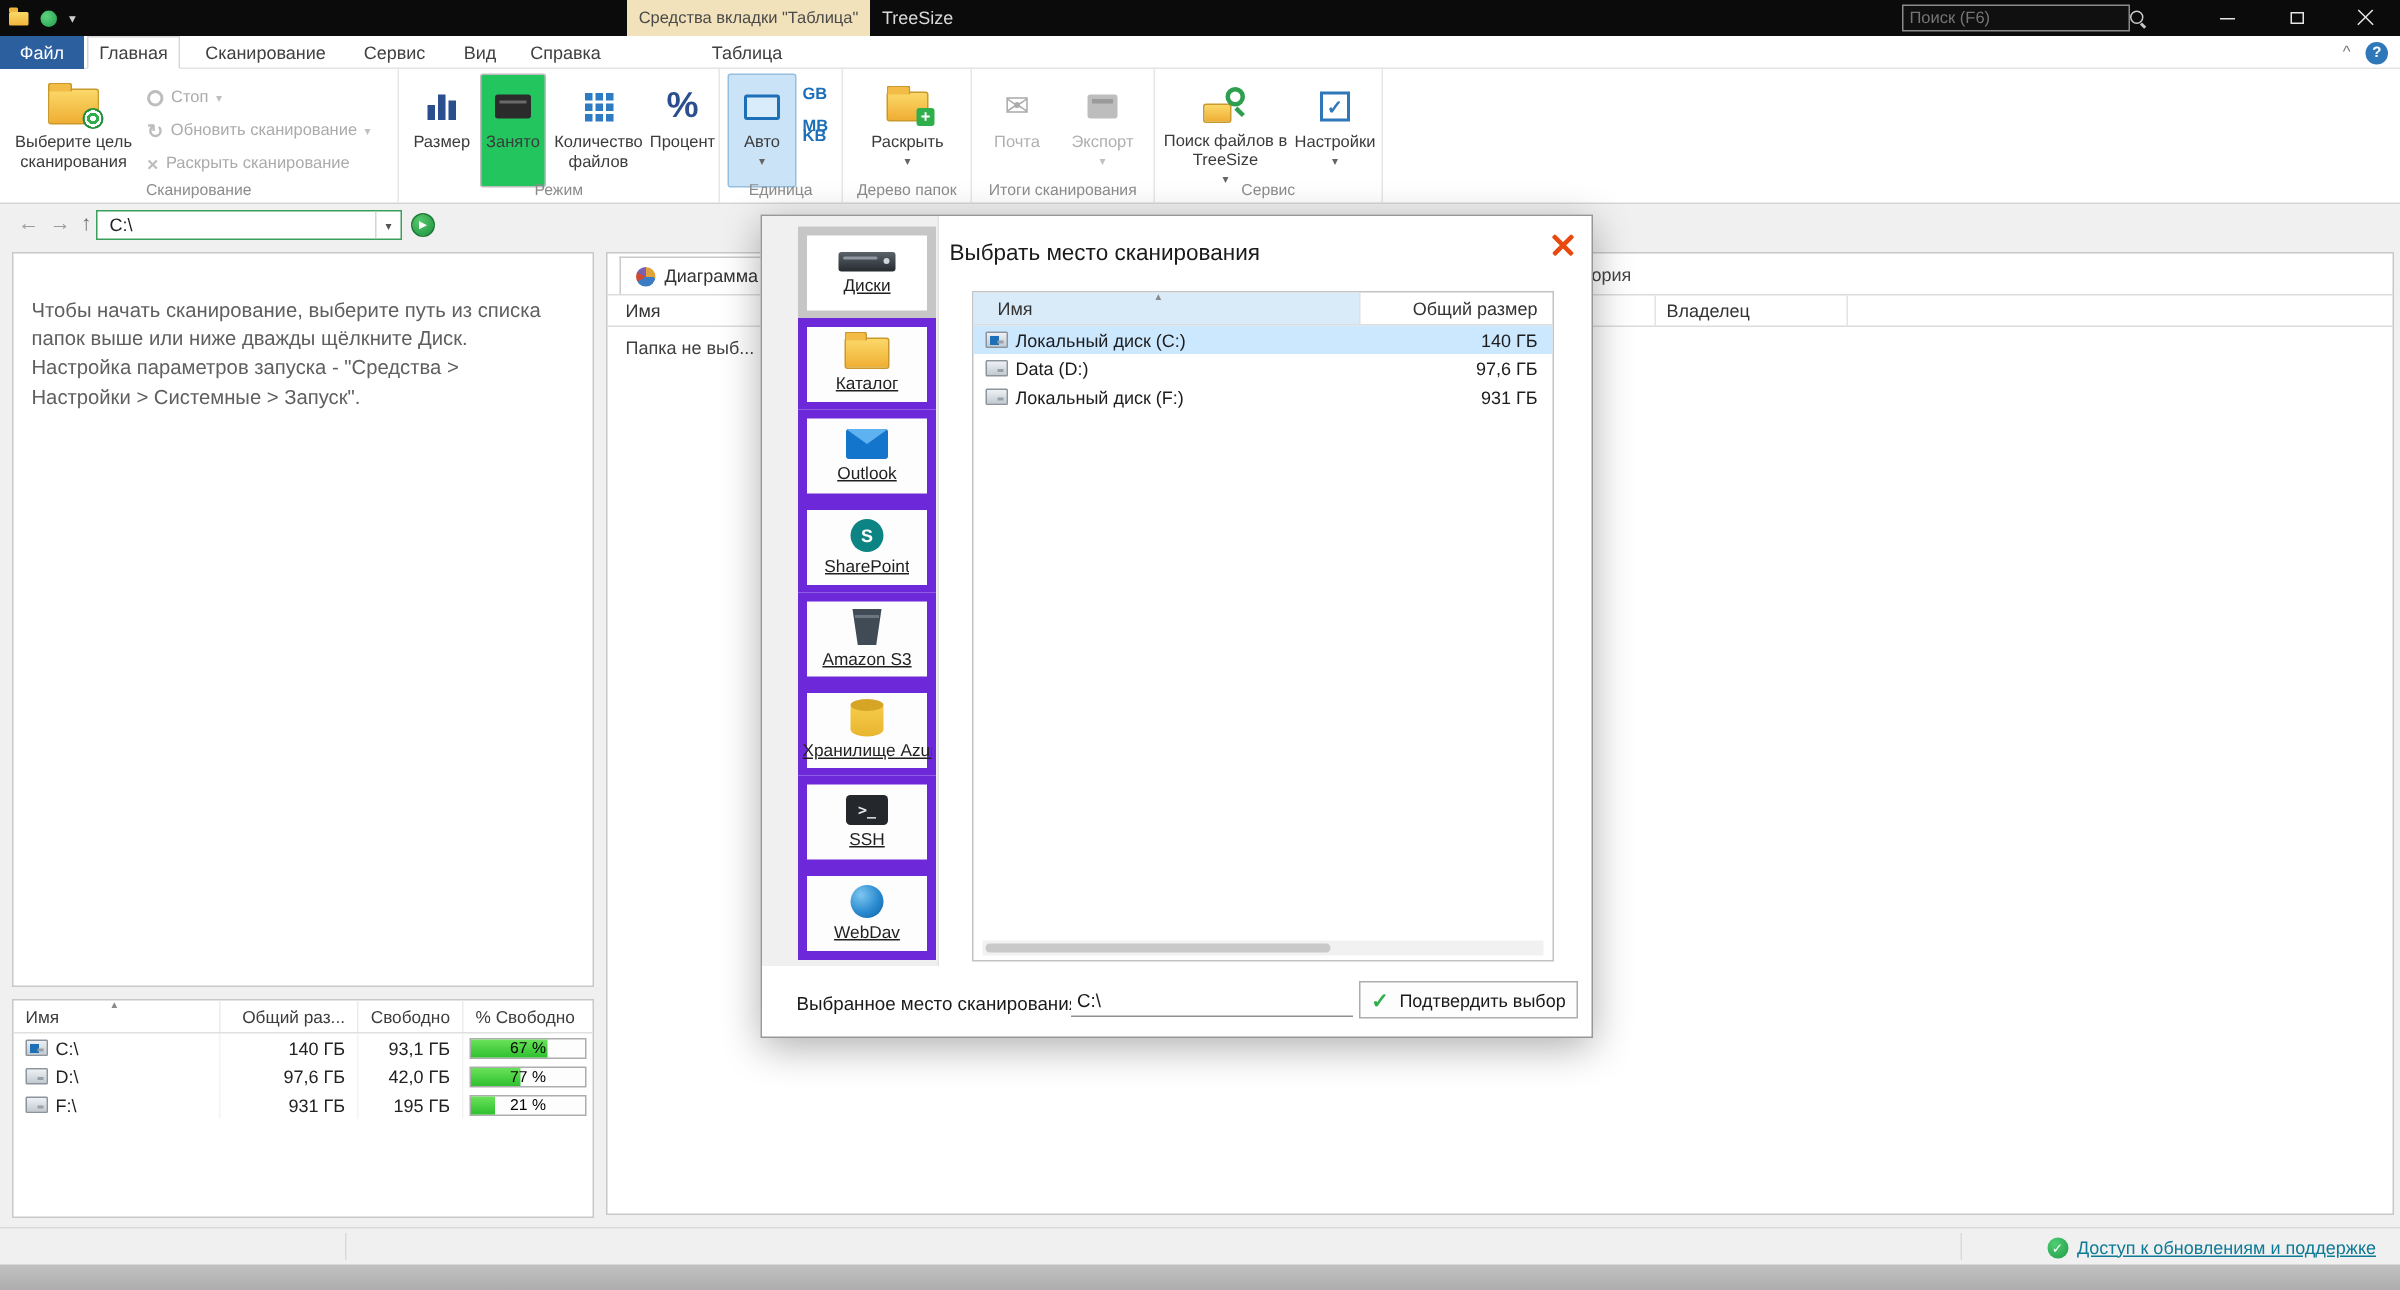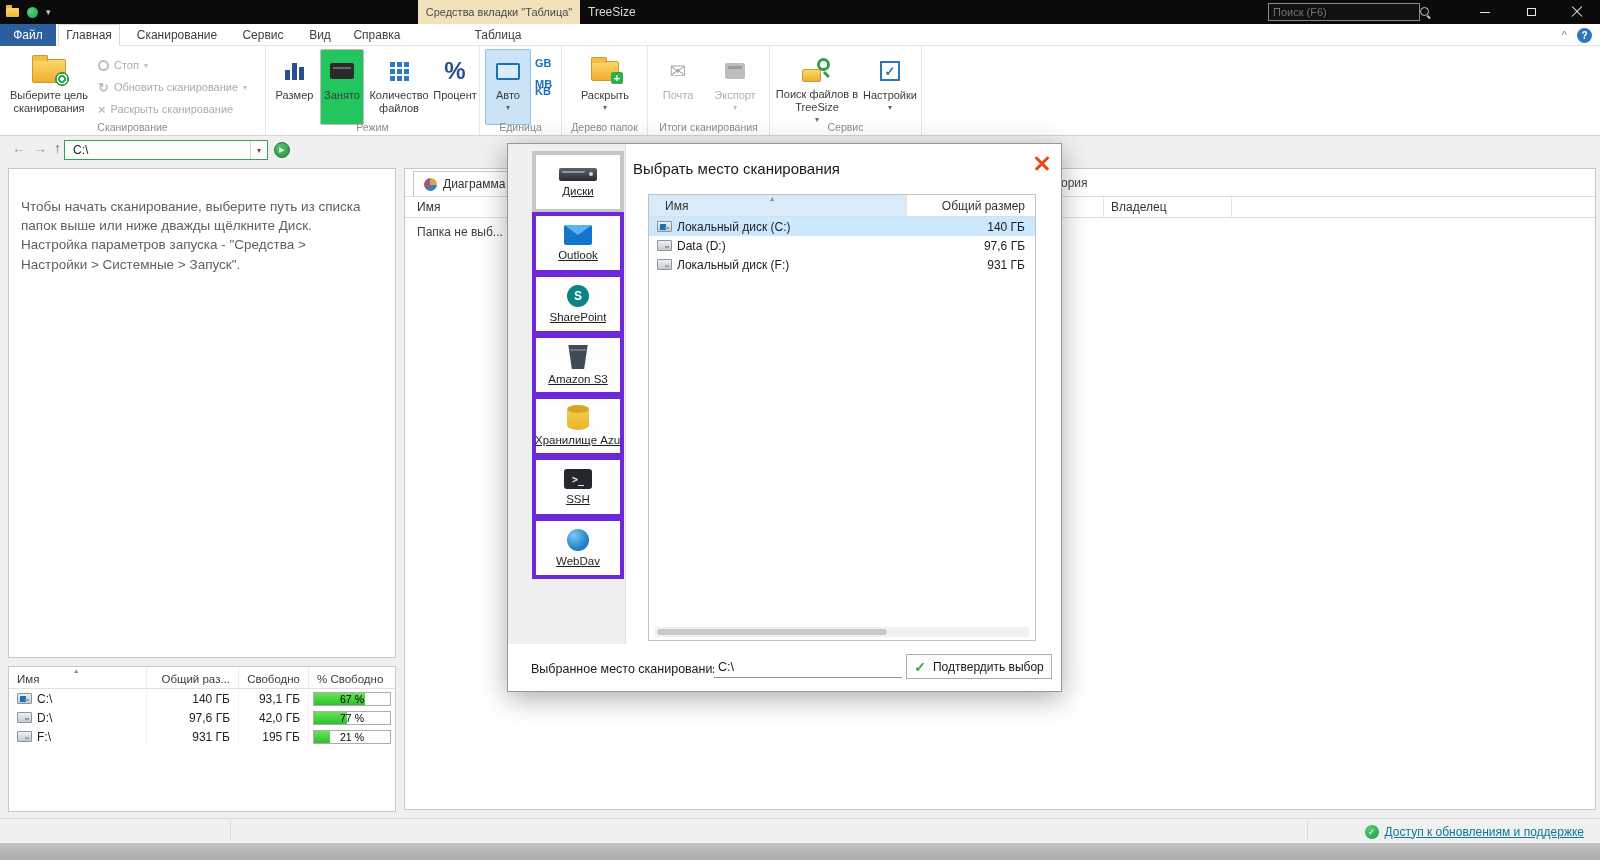--- a/index.html
+++ b/index.html
@@ -118,21 +118,21 @@
   .update-link .lnk { font-size:12px; color:#0d7a96; text-decoration:underline; }
   .bottom-strip { position:absolute; left:0; top:843px; width:1600px; height:17px; background:linear-gradient(#c2c2c2,#adadad); }
 
   
   .dialog { position:absolute; left:507px; top:143px; width:555px; height:549px; background:#fff; border:1px solid #979797; box-shadow:0 6px 26px rgba(0,0,0,.33); z-index:50; }
   .dlg-title { position:absolute; left:125px; top:16px; font-size:15px; color:#1a1a1a; }
   .dlg-close { position:absolute; right:10px; top:10px; width:18px; height:18px; }
   .dlg-close::before,.dlg-close::after { content:""; position:absolute; left:0px; top:8px; width:18px; height:2.6px; background:#e8490f; border-radius:1px; }
   .dlg-close::before { transform:rotate(45deg); } .dlg-close::after { transform:rotate(-45deg); }
   .dlg-sidebar { position:absolute; left:0; top:0; bottom:47px; width:118px; background:#f0f0f0; border-right:1px solid #e2e2e2; padding-top:8px; }
-  .sb-item { width:92px; height:62px; margin-left:24px; margin-top:-1px; background:#fdfdfd; border:4px solid #6d28d9; display:flex; flex-direction:column; align-items:center; justify-content:center; gap:4px; }
+  .sb-item { width:92px; height:62px; margin-left:24px; margin-top:-1px; background:#fdfdfd; border:6px solid #6d28d9; display:flex; flex-direction:column; align-items:center; justify-content:center; gap:4px; }
   .sb-item.sel { background:#fff; border-color:#c6c6c6; }
   .sb-lbl { font-size:11.5px; color:#1f1f1f; text-decoration:underline; max-width:86px; white-space:nowrap; overflow:hidden; }
   .ic-drive { width:38px; height:13px; background:linear-gradient(#5a626b,#262b30); border-radius:2px; position:relative; }
   .ic-drive::before { content:""; position:absolute; left:3px; top:3px; right:12px; height:2px; background:#8f98a1; border-radius:1px; }
   .ic-drive::after { content:""; position:absolute; right:4px; top:4px; width:4px; height:4px; border-radius:50%; background:#cfd6dc; }
   .ic-folder { width:30px; height:21px; background:linear-gradient(#fbd868,#efae34); border:1px solid #c9992b; border-radius:2px; position:relative; }
   .ic-folder::before { content:""; position:absolute; top:-5px; left:-1px; width:13px; height:5px; background:#f3bc47; border:1px solid #c9992b; border-bottom:none; border-radius:2px 2px 0 0; }
   .ic-outlook { width:28px; height:20px; background:#1376cc; border-radius:2px; position:relative; overflow:hidden; }
   .ic-outlook::before { content:""; position:absolute; left:0; top:0; border-left:14px solid transparent; border-right:14px solid transparent; border-top:10px solid #5fb2f0; }
   .ic-sp { width:22px; height:22px; border-radius:50%; background:#0c8484; color:#fff; font-size:12px; font-weight:bold; display:flex; align-items:center; justify-content:center; }
@@ -438,20 +438,24 @@
 <div class="dialog">
   <div class="dlg-title">Выбрать место сканирования</div>
   <div class="dlg-close"></div>
 
   <div class="dlg-sidebar">
     <div class="sb-item sel">
       <div class="ic-drive"></div>
       <div class="sb-lbl">Диски</div>
     </div>
     <div class="sb-item">
+      <div class="ic-folder"></div>
+      <div class="sb-lbl">Каталог</div>
+    </div>
+    <div class="sb-item">
       <div class="ic-outlook"></div>
       <div class="sb-lbl">Outlook</div>
     </div>
     <div class="sb-item">
       <div class="ic-sp">
           <span>S</span>
         </div>
       <div class="sb-lbl">SharePoint</div>
     </div>
     <div class="sb-item">

